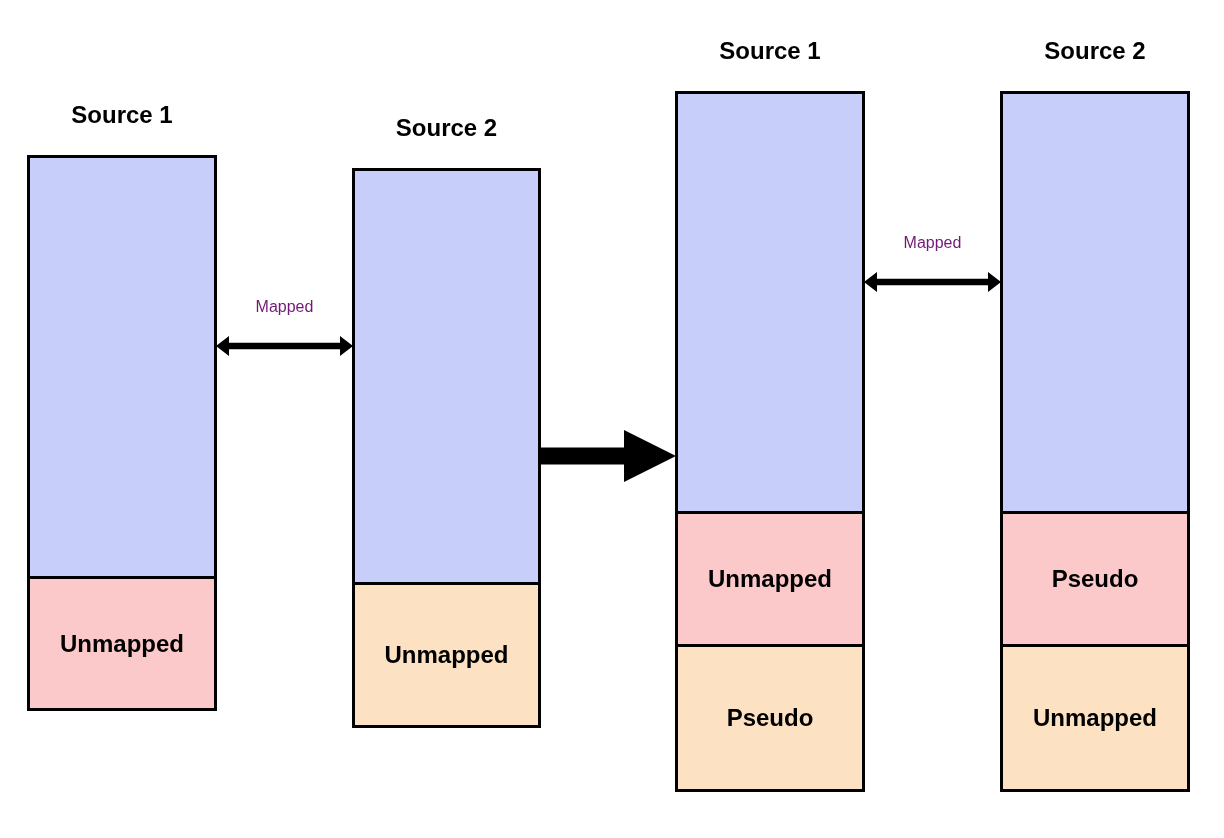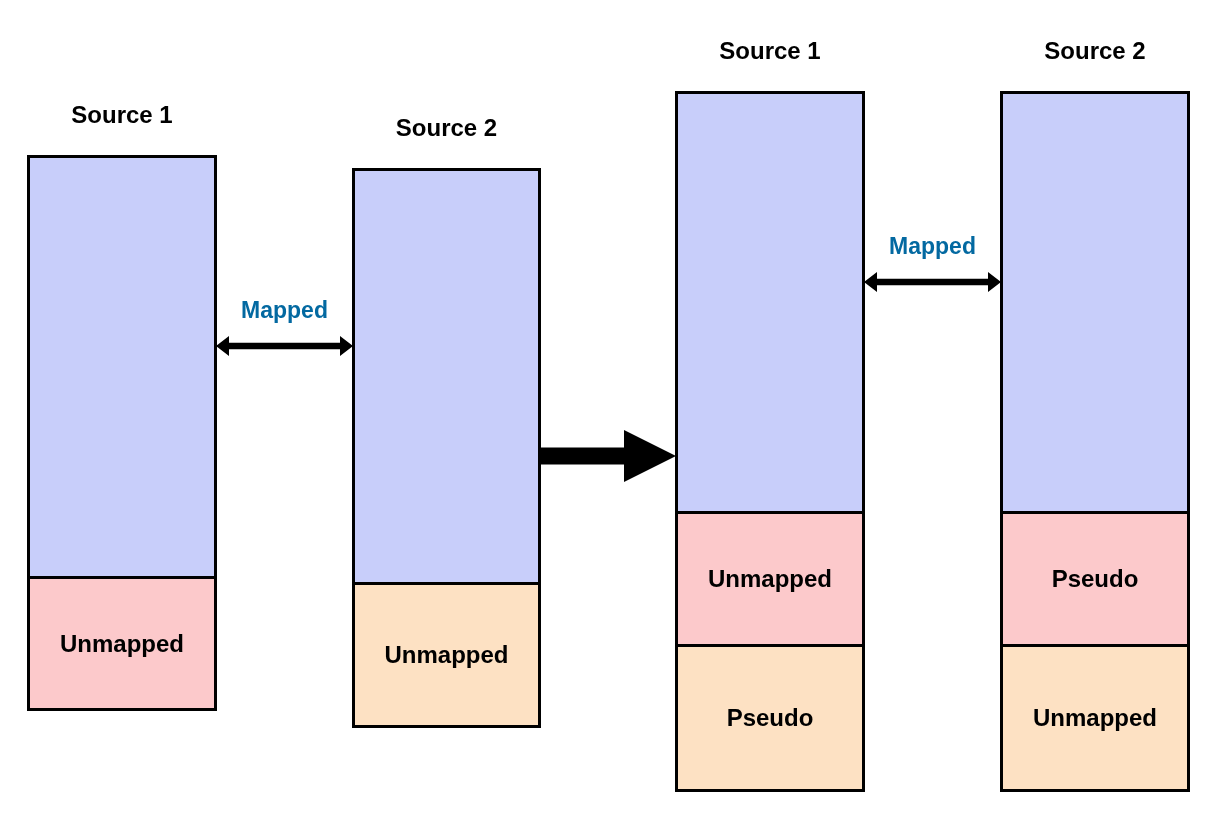--- a/index.html
+++ b/index.html
@@ -56,23 +56,23 @@
 
   
   .mapped-annot {
     position: absolute;
   }
   .mapped-label {
     position: absolute;
     left: 0;
     width: 100%;
     text-align: center;
-    font-size: 23px;
-    font-weight: bold;
-    color: #0369a1;
+    font-size: 16px;
+    font-weight: normal;
+    color: #701a75;
     white-space: nowrap;
     line-height: 1;
   }
   .mapped-svg {
     position: absolute;
     left: 0;
     display: block;
   }
 
   

